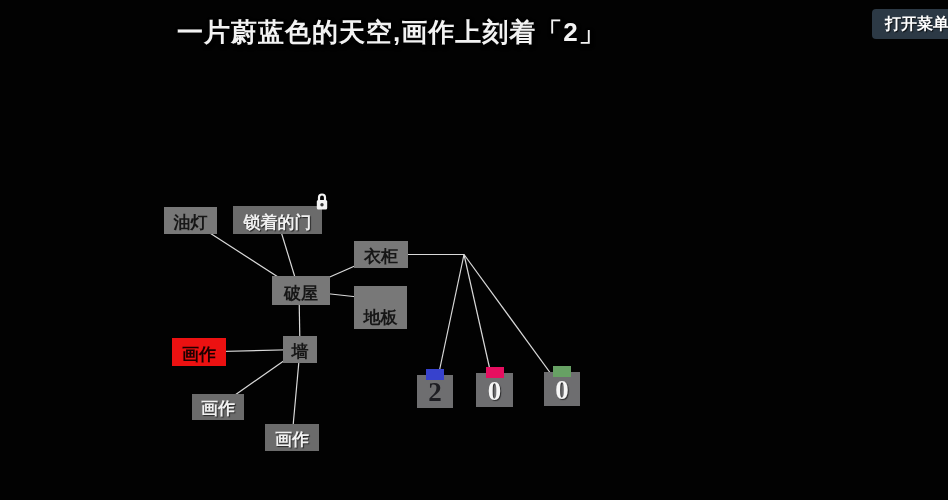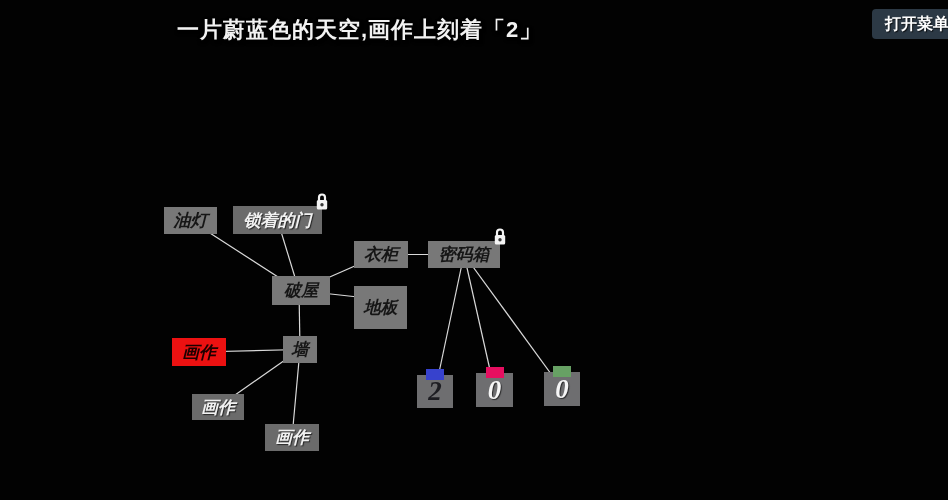--- a/index.html
+++ b/index.html
@@ -9,21 +9,21 @@
     position: relative;
     overflow: hidden;
     font-family: "Liberation Sans", sans-serif;
   }
   #stage { position: absolute; inset: 0; }
 
   
   .status-text {
     position: absolute;
     left: 177px; top: 15px;
-    font-size: 22px;
+    font-size: 26px;
     font-weight: bold;
     color: #f2f2f2;
     letter-spacing: 1px;
     white-space: nowrap;
     text-shadow: 2px 2px 2px #000, -1px -1px 1px #000, 1px 2px 4px rgba(0,0,0,.9);
   }
   .menu-button {
     position: absolute;
     left: 872px; top: 9px;
     height: 30px;
@@ -42,27 +42,26 @@
   
   #edges-svg { position: absolute; left: 0; top: 0; z-index: 1; }
   #edges-svg line { stroke: #d9d9d9; stroke-width: 1.2; }
   #node-layer { position: absolute; left: 0; top: 0; width: 100%; height: 100%; z-index: 2; }
 
   .node {
     position: absolute;
     box-sizing: border-box;
     background: #787878;
     display: flex;
-    align-items: center;
+    align-items: flex-end;
     justify-content: center;
     font-weight: bold;
     font-size: 17px;
     color: #161616;
     cursor: pointer;
-    font-style: italic;
   }
   .node.light-text { color: #f1f1f1; background: #6b6b6b; }
   .node.light-text .node-label { text-shadow: 1px 1px 1px rgba(0,0,0,.65); }
   .node.red { background: #ec1111; color: #1d0000; }
   .node.digit-dark, .node.digit-light {
     font-family: "Liberation Serif", serif;
     font-size: 27px;
     background: #6e6e70;
   }
   .node.digit-dark { color: #1d1d22; }
@@ -112,28 +111,20 @@
         <span class="node-label">锁着的门</span>
         <svg class="lock-svg" width="14" height="19" viewBox="0 0 14 19">
           <path d="M4 9 V5.5 a3 3 0 0 1 6 0 V9" fill="none" stroke="#f4f4f4" stroke-width="2.2"></path>
           <rect x="1.8" y="8" width="10.4" height="9.5" rx="1.5" fill="#f4f4f4"></rect>
           <circle cx="7" cy="12.7" r="1.7" fill="#3a3a3a"></circle>
         </svg>
       </div>
       <div class="node dark-text" style="left: 354px; top: 241px; width: 54px; height: 27px;">
         <span class="node-label">衣柜</span>
       </div>
-      <div class="node dark-text" style="left: 428px; top: 241px; width: 72px; height: 27px;">
-        <span class="node-label">密码箱</span>
-        <svg class="lock-svg" width="14" height="19" viewBox="0 0 14 19">
-          <path d="M4 9 V5.5 a3 3 0 0 1 6 0 V9" fill="none" stroke="#f4f4f4" stroke-width="2.2"></path>
-          <rect x="1.8" y="8" width="10.4" height="9.5" rx="1.5" fill="#f4f4f4"></rect>
-          <circle cx="7" cy="12.7" r="1.7" fill="#3a3a3a"></circle>
-        </svg>
-      </div>
       <div class="node dark-text" style="left: 272px; top: 276px; width: 58px; height: 29px;">
         <span class="node-label">破屋</span>
       </div>
       <div class="node dark-text" style="left: 354px; top: 286px; width: 53px; height: 43px;">
         <span class="node-label">地板</span>
       </div>
       <div class="node red" style="left: 172px; top: 338px; width: 54px; height: 28px;">
         <span class="node-label">画作</span>
       </div>
       <div class="node dark-text" style="left: 283px; top: 336px; width: 34px; height: 27px;">

